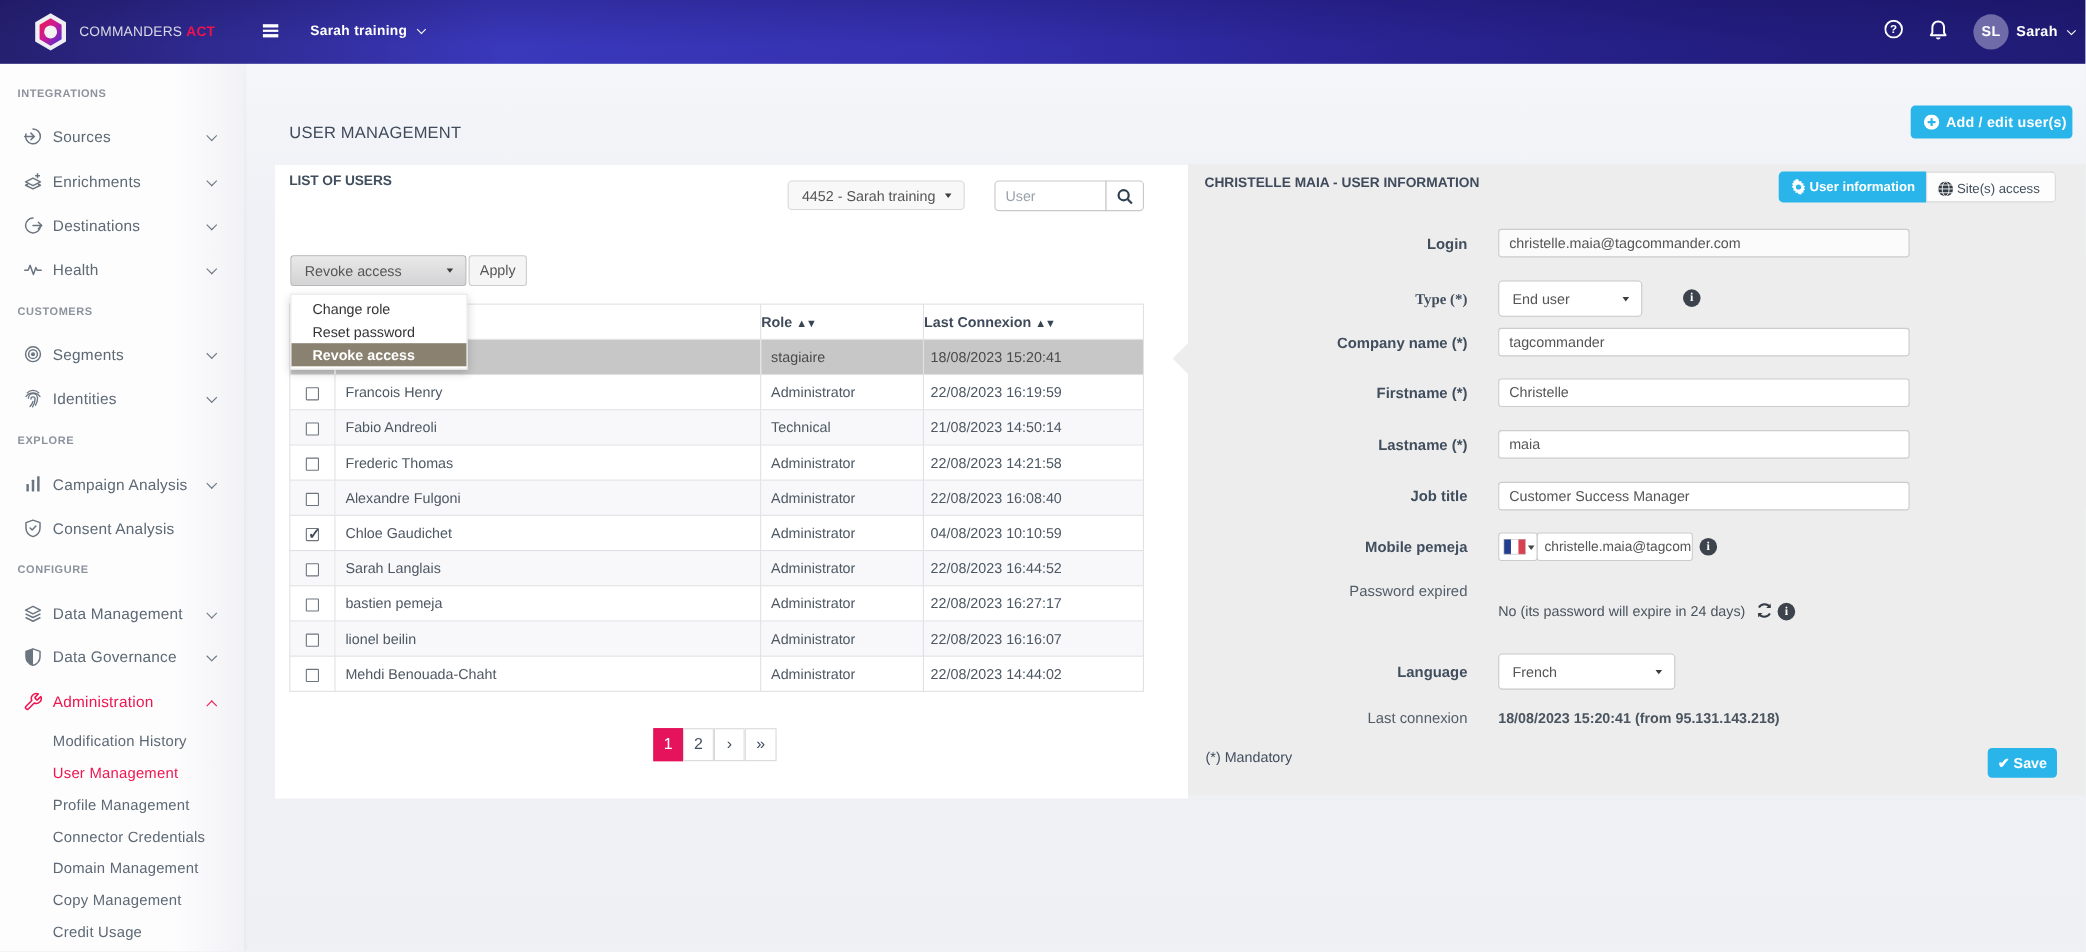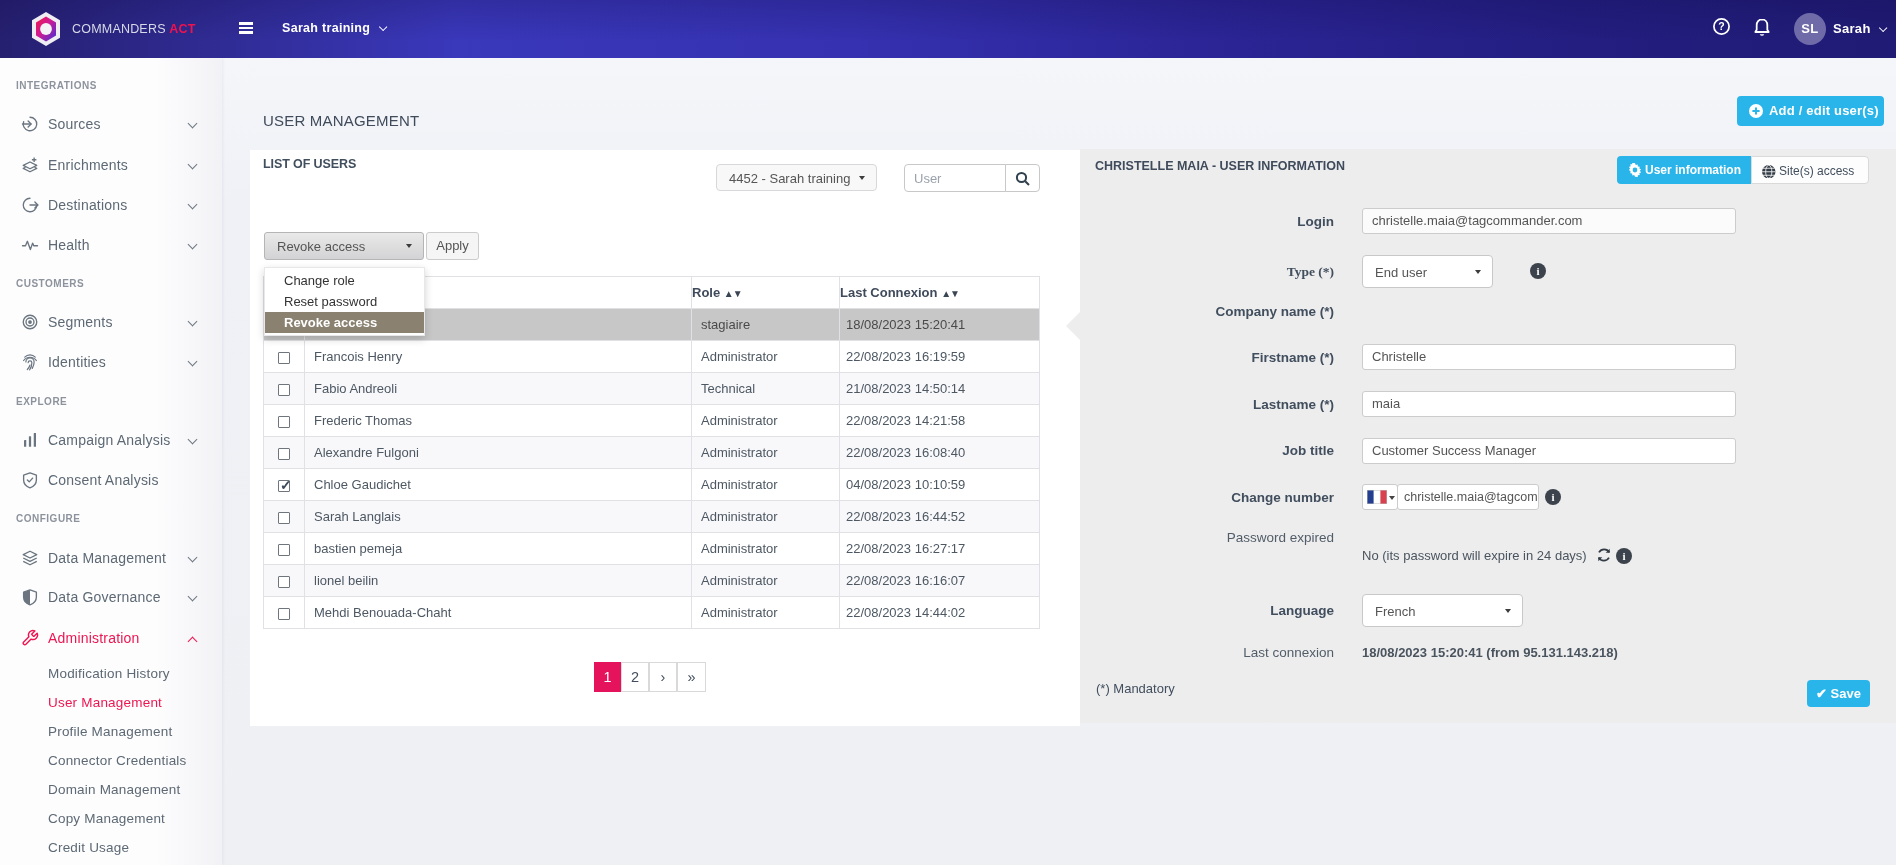--- a/index.html
+++ b/index.html
@@ -366,31 +366,32 @@
   <div class="finput" style="top:208px; background:#fbfbfb;">christelle.maia@tagcommander.com</div>
 
   <div class="flabel" style="top:264px;font-family:Liberation Serif, serif;">Type (*)</div>
   <div class="selbox" style="left:1362px; top:255px; width:131px; height:33px;">
       <span class="st">End user</span>
       <span class="sc"></span>
     </div>
   <div class="info-i" style="left:1530px; top:263px;">i</div>
 
   <div class="flabel" style="top:304px;">Company name (*)</div>
+  <div class="finput" style="top:298px;">tagcommander</div>
 
   <div class="flabel" style="top:350px;">Firstname (*)</div>
   <div class="finput" style="top:344px;">Christelle</div>
 
   <div class="flabel" style="top:397px;">Lastname (*)</div>
   <div class="finput" style="top:391px;">maia</div>
 
   <div class="flabel" style="top:443px;">Job title</div>
   <div class="finput" style="top:438px;">Customer Success Manager</div>
 
-  <div class="flabel" style="top:490px;">Change number</div>
+  <div class="flabel" style="top:490px;">Mobile pemeja</div>
   <div class="finput" style="left:1362px; top:484px; width:36px;"></div>
   <svg class="abs" style="left:1367px; top:490px;" width="20" height="14" viewBox="0 0 20 14">
       <rect width="20" height="14" fill="#fff"></rect>
       <rect width="6.6" height="14" fill="#243e8f"></rect>
       <rect x="13.4" width="6.6" height="14" fill="#d8414f"></rect>
       <rect width="20" height="14" fill="none" stroke="#bbb" stroke-width="1"></rect>
     </svg>
   <div class="abs" style="left:1389px; top:496px; width:0; height:0; border-left:3.5px solid transparent; border-right:3.5px solid transparent; border-top:4px solid #444;"></div>
   <div class="finput" style="left:1397px; top:484px; width:142px; font-size:12.5px; padding-left:6px;">christelle.maia@tagcom</div>
   <div class="info-i" style="left:1545px; top:489px;">i</div>

